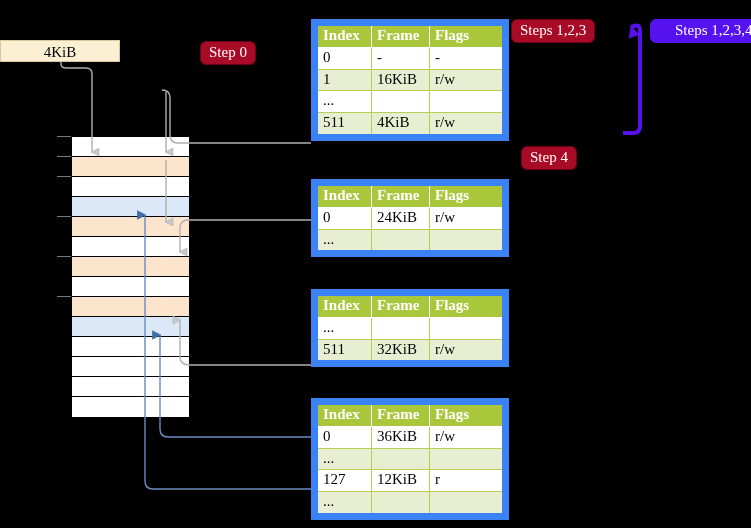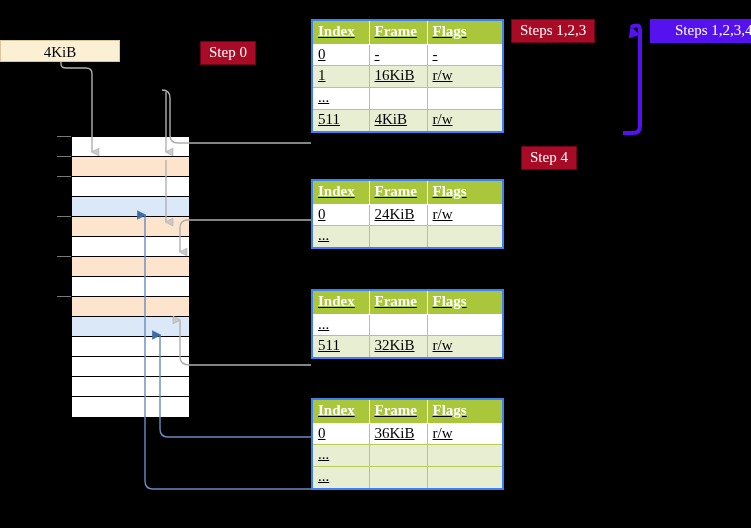--- a/index.html
+++ b/index.html
@@ -13,24 +13,23 @@
     position: relative;
     overflow: hidden;
     font-family: "Liberation Serif", serif;
   }
 
   
   .pt {
     position: absolute;
     border-collapse: collapse;
     background: #ef4444;
-    border: 2px solid #3b82f6;
+    border: 7px solid #3b82f6;
     font-size: 15px;
     color: #000000;
-    text-decoration: underline;
   }
   .pt td, .pt th {
     border: 1px solid #b9cc56;
     padding: 2px 5px 3px 5px;
     text-align: left;
     font-weight: normal;
     white-space: nowrap;
     height: 20px;
     box-sizing: border-box;
     vertical-align: middle;
@@ -53,20 +52,21 @@
 
   
   .badge {
     position: absolute;
     color: #ffffff;
     font-size: 15px;
     padding: 2px 8px 3px 8px;
     line-height: 1.1;
     white-space: nowrap;
     box-sizing: border-box;
+    border-radius: 6px;
   }
   .badge-red    { background: #a80b26; border: 1px solid #6f0018; }
   .badge-violet { background: #5511ee; border: 1px solid #5511ee; }
 
   
   .kib-box {
     position: absolute;
     background: #fbf0d3;
     border: 1px solid #d8c79b;
     color: #000000;
@@ -244,20 +244,25 @@
       <tr class="odd">
         <td class="col-index">0</td>
         <td class="col-frame">36KiB</td>
         <td class="col-flags">r/w</td>
       </tr>
       <tr class="even">
         <td class="col-index">...</td>
         <td class="col-frame"></td>
         <td class="col-flags"></td>
       </tr>
+      <tr class="odd">
+        <td class="col-index">127</td>
+        <td class="col-frame">12KiB</td>
+        <td class="col-flags">r</td>
+      </tr>
       <tr class="even">
         <td class="col-index">...</td>
         <td class="col-frame"></td>
         <td class="col-flags"></td>
       </tr>
     </tbody>
 </table>
 
 <svg id="wires" viewBox="0 0 751 528" xmlns="http://www.w3.org/2000/svg">
   <defs>

